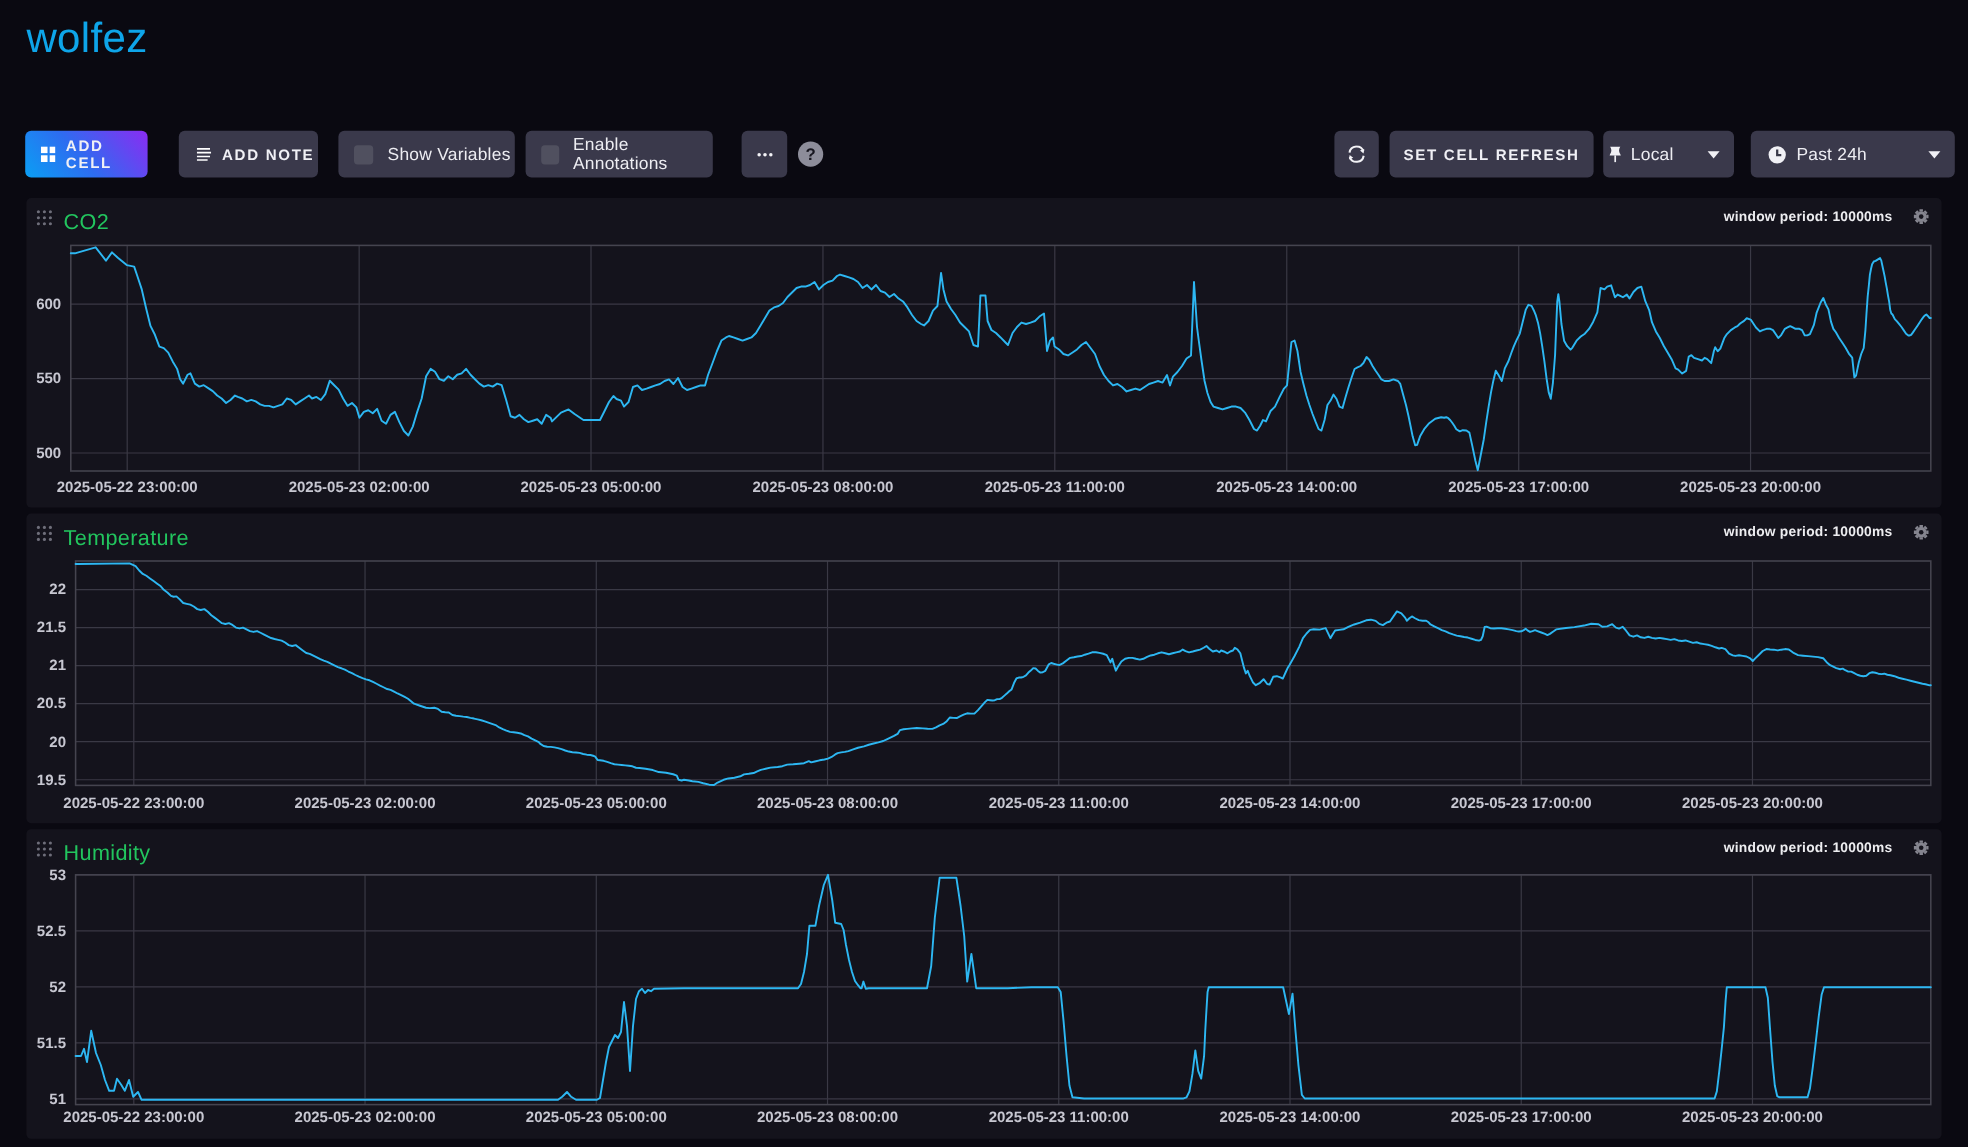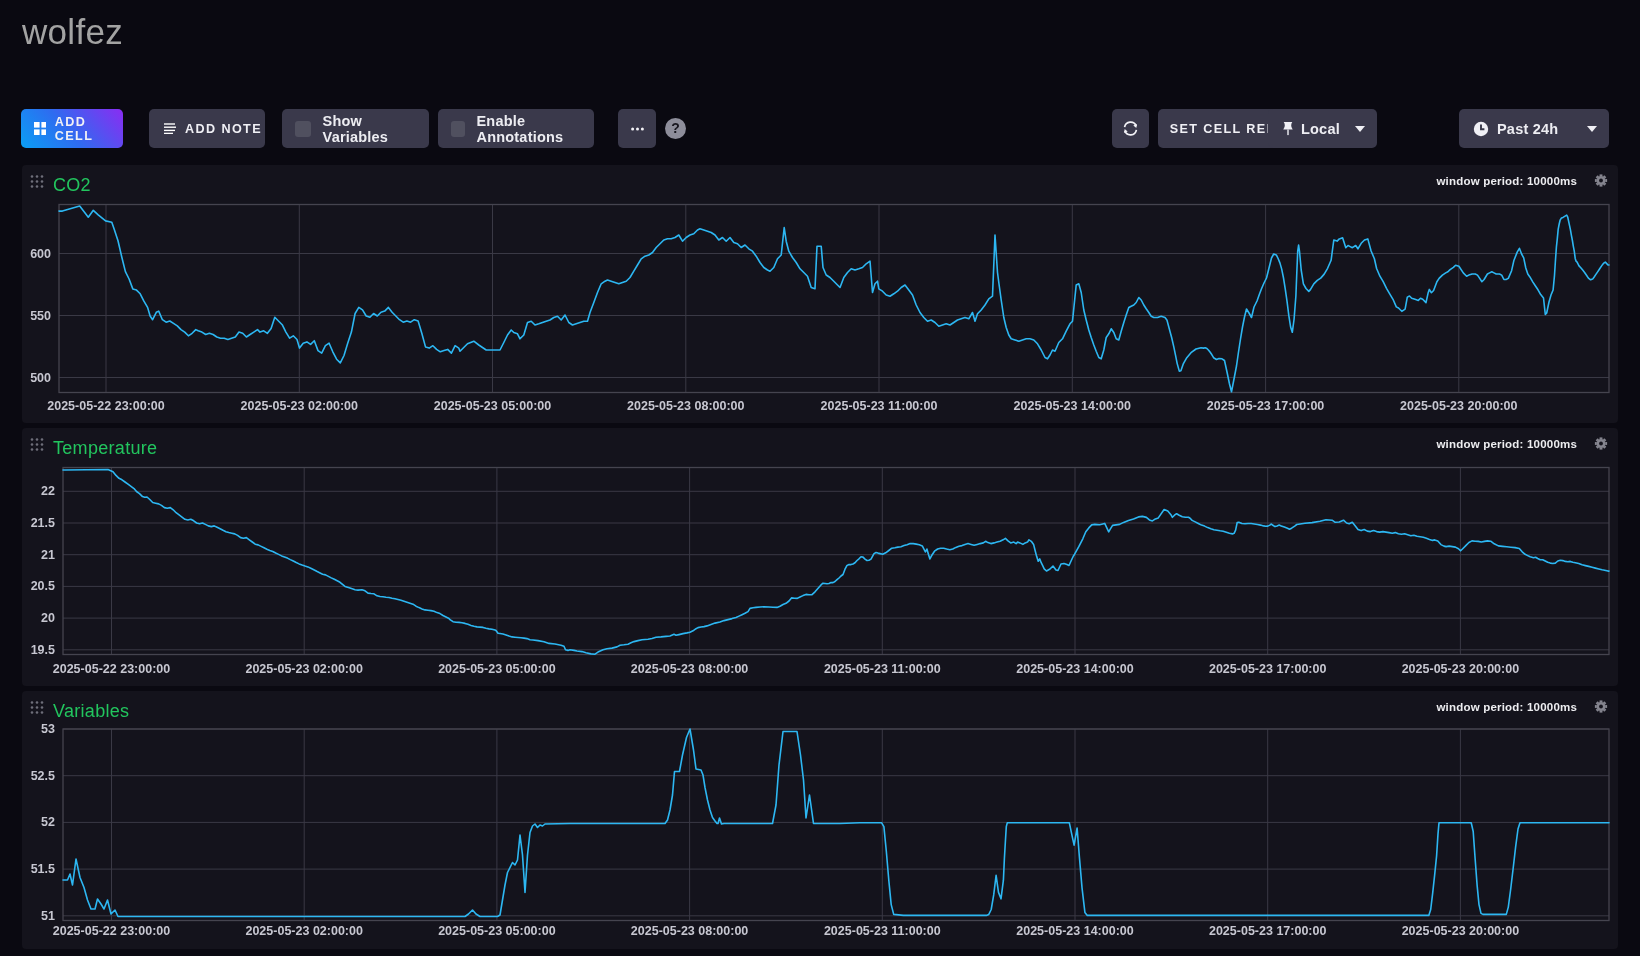--- a/index.html
+++ b/index.html
@@ -1,19 +1,19 @@
 <!DOCTYPE html>
 <html><head><meta charset="utf-8"><title>wolfez</title><style>
 html,body{margin:0;padding:0;background:#0a0911;width:1640px;height:956px;overflow:hidden}
 body{font-family:"Liberation Sans",sans-serif;position:relative}
-.h1{position:absolute;left:22px;top:12px;font-size:35px;font-weight:400;color:#a3a3a3;letter-spacing:.3px}
+.h1{position:absolute;left:22px;top:12px;font-size:35px;font-weight:400;color:#0ea5e9;letter-spacing:.3px}
 .btn{position:absolute;top:109px;height:39px;border-radius:5px;background:#3a394b;color:#f0f0f5;
  display:flex;align-items:center;box-sizing:border-box;font-size:13px}
 .btn .uc{font-weight:bold;letter-spacing:1.4px;font-size:12.6px}
-.lbl{font-size:14.5px;font-weight:700;color:#ededf2;letter-spacing:.2px}
+.lbl{font-size:14.5px;font-weight:400;color:#ededf2;letter-spacing:.2px}
 .cbx{width:16px;height:16px;border-radius:3px;background:#50505f;margin-right:12px}
 .grad{background:linear-gradient(50deg,#0a9ff4 0%,#2e6cf0 45%,#8a2cf2 100%)}
 .panel{position:absolute;left:22px;width:1596px;height:258px;background:#14131c;border-radius:4px}
 .ptitle{position:absolute;left:31px;top:9.5px;font-size:18px;font-weight:normal;color:#22c55e;letter-spacing:.3px}
 .wperiod{position:absolute;right:41px;top:10px;font-size:11.5px;font-weight:bold;color:#ededf0;letter-spacing:.2px}
 .ax{font-size:12.5px;font-weight:bold;fill:#c7c7d1}
 .qm{position:absolute;left:665px;top:118px;width:21px;height:21px;border-radius:50%;background:#8d8d9a;
  color:#17161f;font-weight:bold;font-size:14px;text-align:center;line-height:21px}
 .caret{width:0;height:0;border-left:5px solid transparent;border-right:5px solid transparent;border-top:6px solid #f0f0f5}
 </style></head><body>
@@ -67,30 +67,30 @@
         <path d="M 13.4 8.8 A 6 6 0 0 1 1.8 9.8"></path>
       </g>
       <path d="M 13.9 3.1 L 13.3 6.9 L 10.3 4.5 Z" fill="#f2f2f6"></path>
       <path d="M 1.1 11.9 L 1.7 8.1 L 4.7 10.5 Z" fill="#f2f2f6"></path>
     </svg>
   </div>
 <div class="btn" style="left:1158px;width:170px;justify-content:center">
     <span class="uc">SET CELL REFRESH</span>
   </div>
 
-<div class="btn" style="left:1268px;width:109px;padding-left:15px">
+<div class="btn" style="left:1336px;width:109px;padding-left:5px">
 <svg width="10" height="14" viewBox="0 0 10 14" style="margin-right:8px">
       <path d="M0.7 0 h8.6 c-0.7 1 -1.1 2.1 -1.1 3.3 c0 1.6 0.9 2.9 1.5 4.2 h-9.4 c0.6 -1.3 1.5 -2.6 1.5 -4.2 c0 -1.2 -0.4 -2.3 -1.1 -3.3 Z" fill="#f0f0f5"></path>
       <rect x="4.3" y="7.5" width="1.4" height="5.6" fill="#f0f0f5"></rect>
     </svg>
 <span class="lbl">Local</span>
     <span class="caret" style="margin-left:auto;margin-right:12px"></span>
   </div>
 
-<div class="btn" style="left:1459px;width:150px;padding-left:14px">
+<div class="btn" style="left:1459px;width:170px;padding-left:14px">
 <svg width="16" height="16" viewBox="0 0 16 16" style="margin-right:8px">
       <circle cx="8" cy="8" r="7.2" fill="#f0f0f5"></circle>
       <path d="M8 3.5 V8.3 H11.4" stroke="#383849" stroke-width="1.9" fill="none"></path>
     </svg>
 <span class="lbl">Past 24h</span>
     <span class="caret" style="margin-left:auto;margin-right:12px"></span>
   </div>
 
 <div class="panel" style="top:165px"><svg width="1596" height="258" viewBox="0 0 1596 258">
       <circle cx="10" cy="11.5" r="1.3" fill="#6e6e7a"></circle>
@@ -229,13 +229,13 @@
       <circle cx="1579" cy="15.5" r="4.5" fill="#85858f"></circle>
       <circle cx="1579" cy="15.5" r="1.9" fill="#16151e"></circle>
       <line x1="1583.2" y1="15.5" x2="1585.1" y2="15.5" stroke="#85858f" stroke-width="2.9"></line>
       <line x1="1582.0" y1="18.5" x2="1583.3" y2="19.8" stroke="#85858f" stroke-width="2.9"></line>
       <line x1="1579.0" y1="19.7" x2="1579.0" y2="21.6" stroke="#85858f" stroke-width="2.9"></line>
       <line x1="1576.0" y1="18.5" x2="1574.7" y2="19.8" stroke="#85858f" stroke-width="2.9"></line>
       <line x1="1574.8" y1="15.5" x2="1572.9" y2="15.5" stroke="#85858f" stroke-width="2.9"></line>
       <line x1="1576.0" y1="12.5" x2="1574.7" y2="11.2" stroke="#85858f" stroke-width="2.9"></line>
       <line x1="1579.0" y1="11.3" x2="1579.0" y2="9.4" stroke="#85858f" stroke-width="2.9"></line>
       <line x1="1582.0" y1="12.5" x2="1583.3" y2="11.2" stroke="#85858f" stroke-width="2.9"></line>
-    </svg><div class="ptitle">Variables</div><div class="wperiod">window period: <b>10000ms</b></div></div>
+    </svg><div class="ptitle">Humidity</div><div class="wperiod">window period: <b>10000ms</b></div></div>
 
 </body></html>

